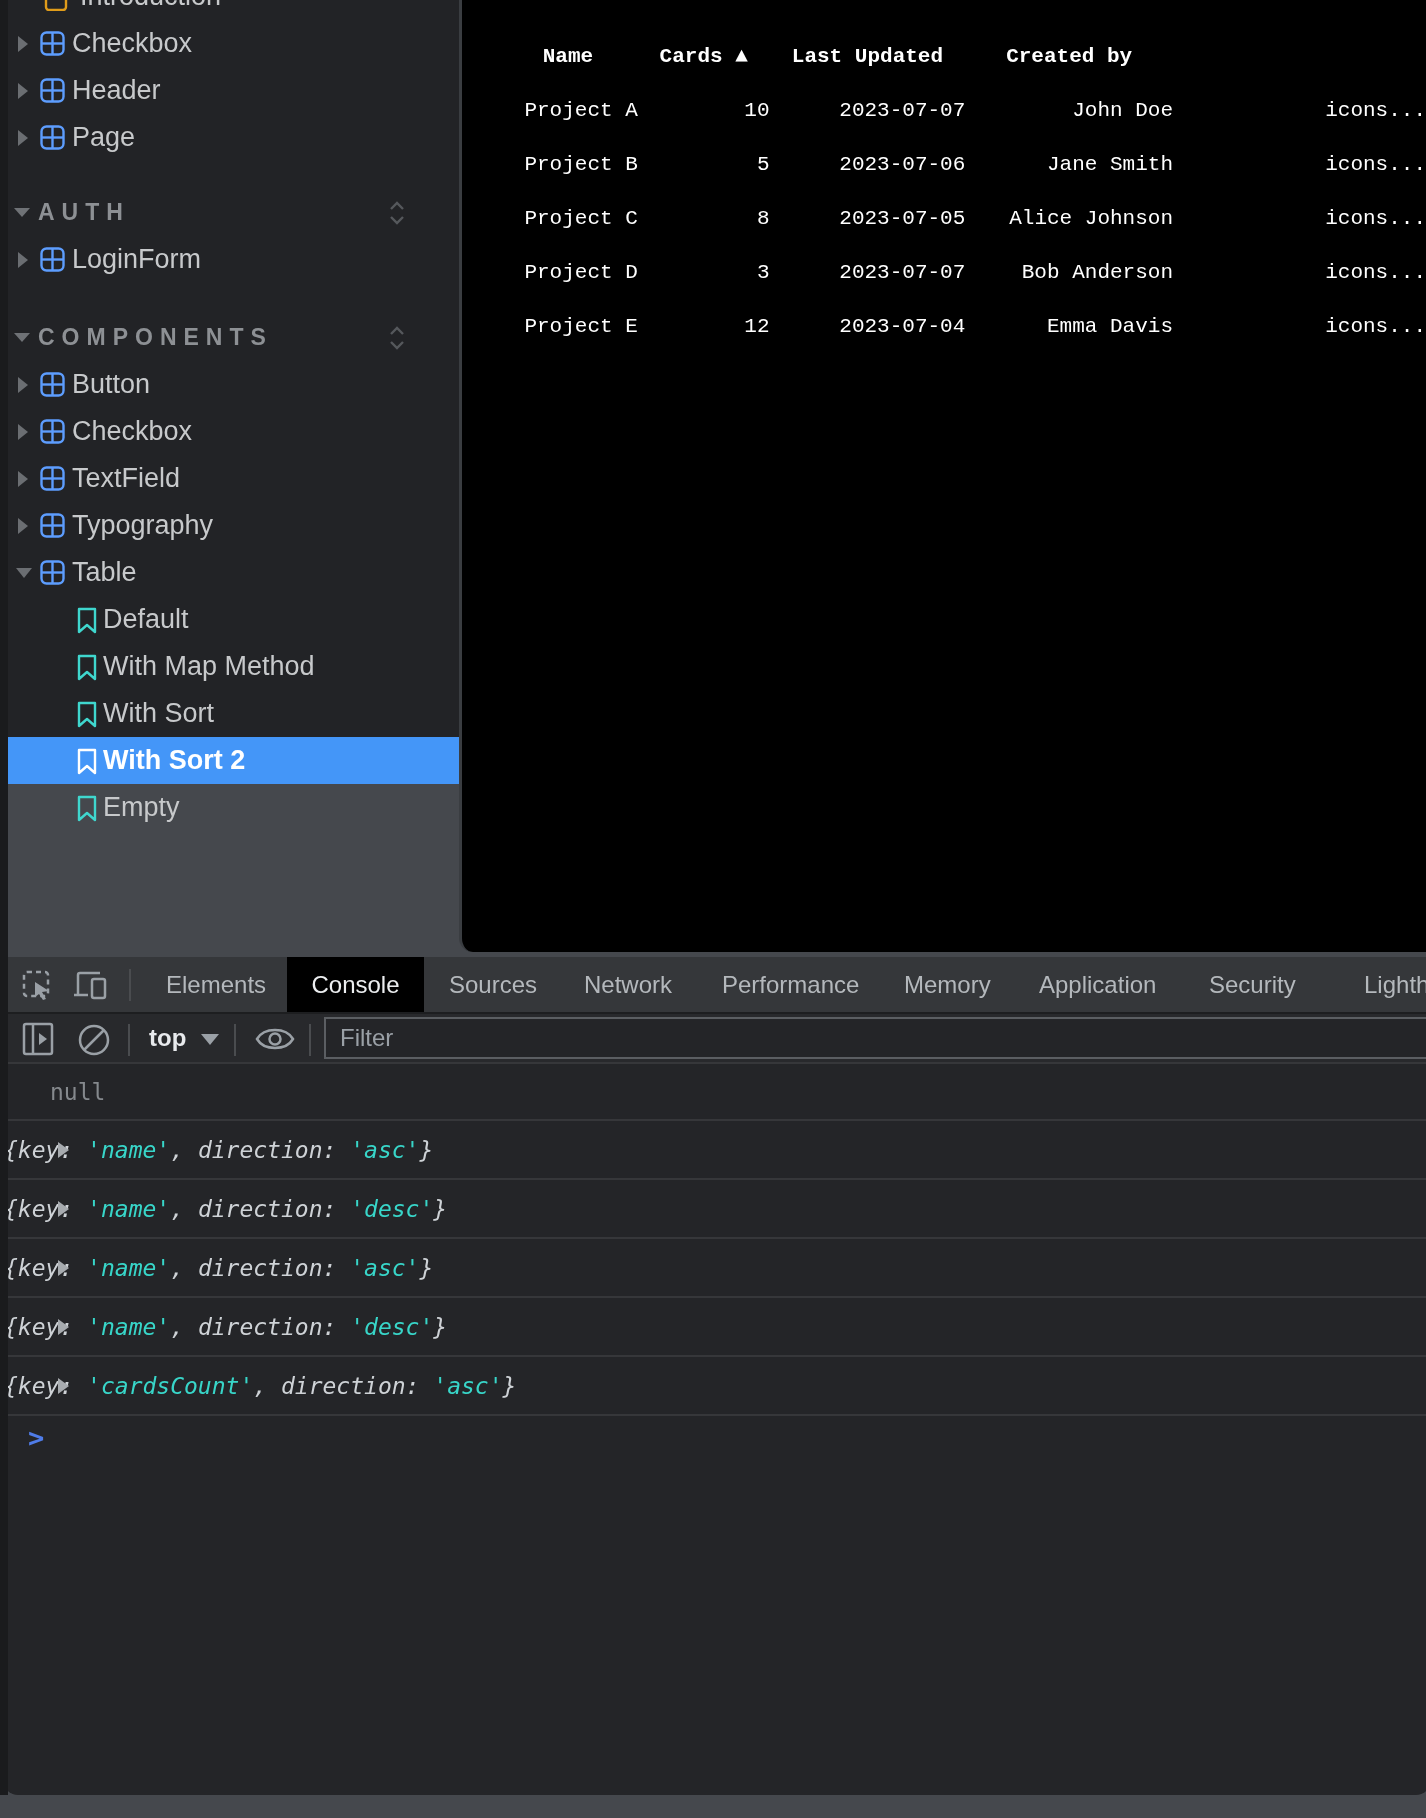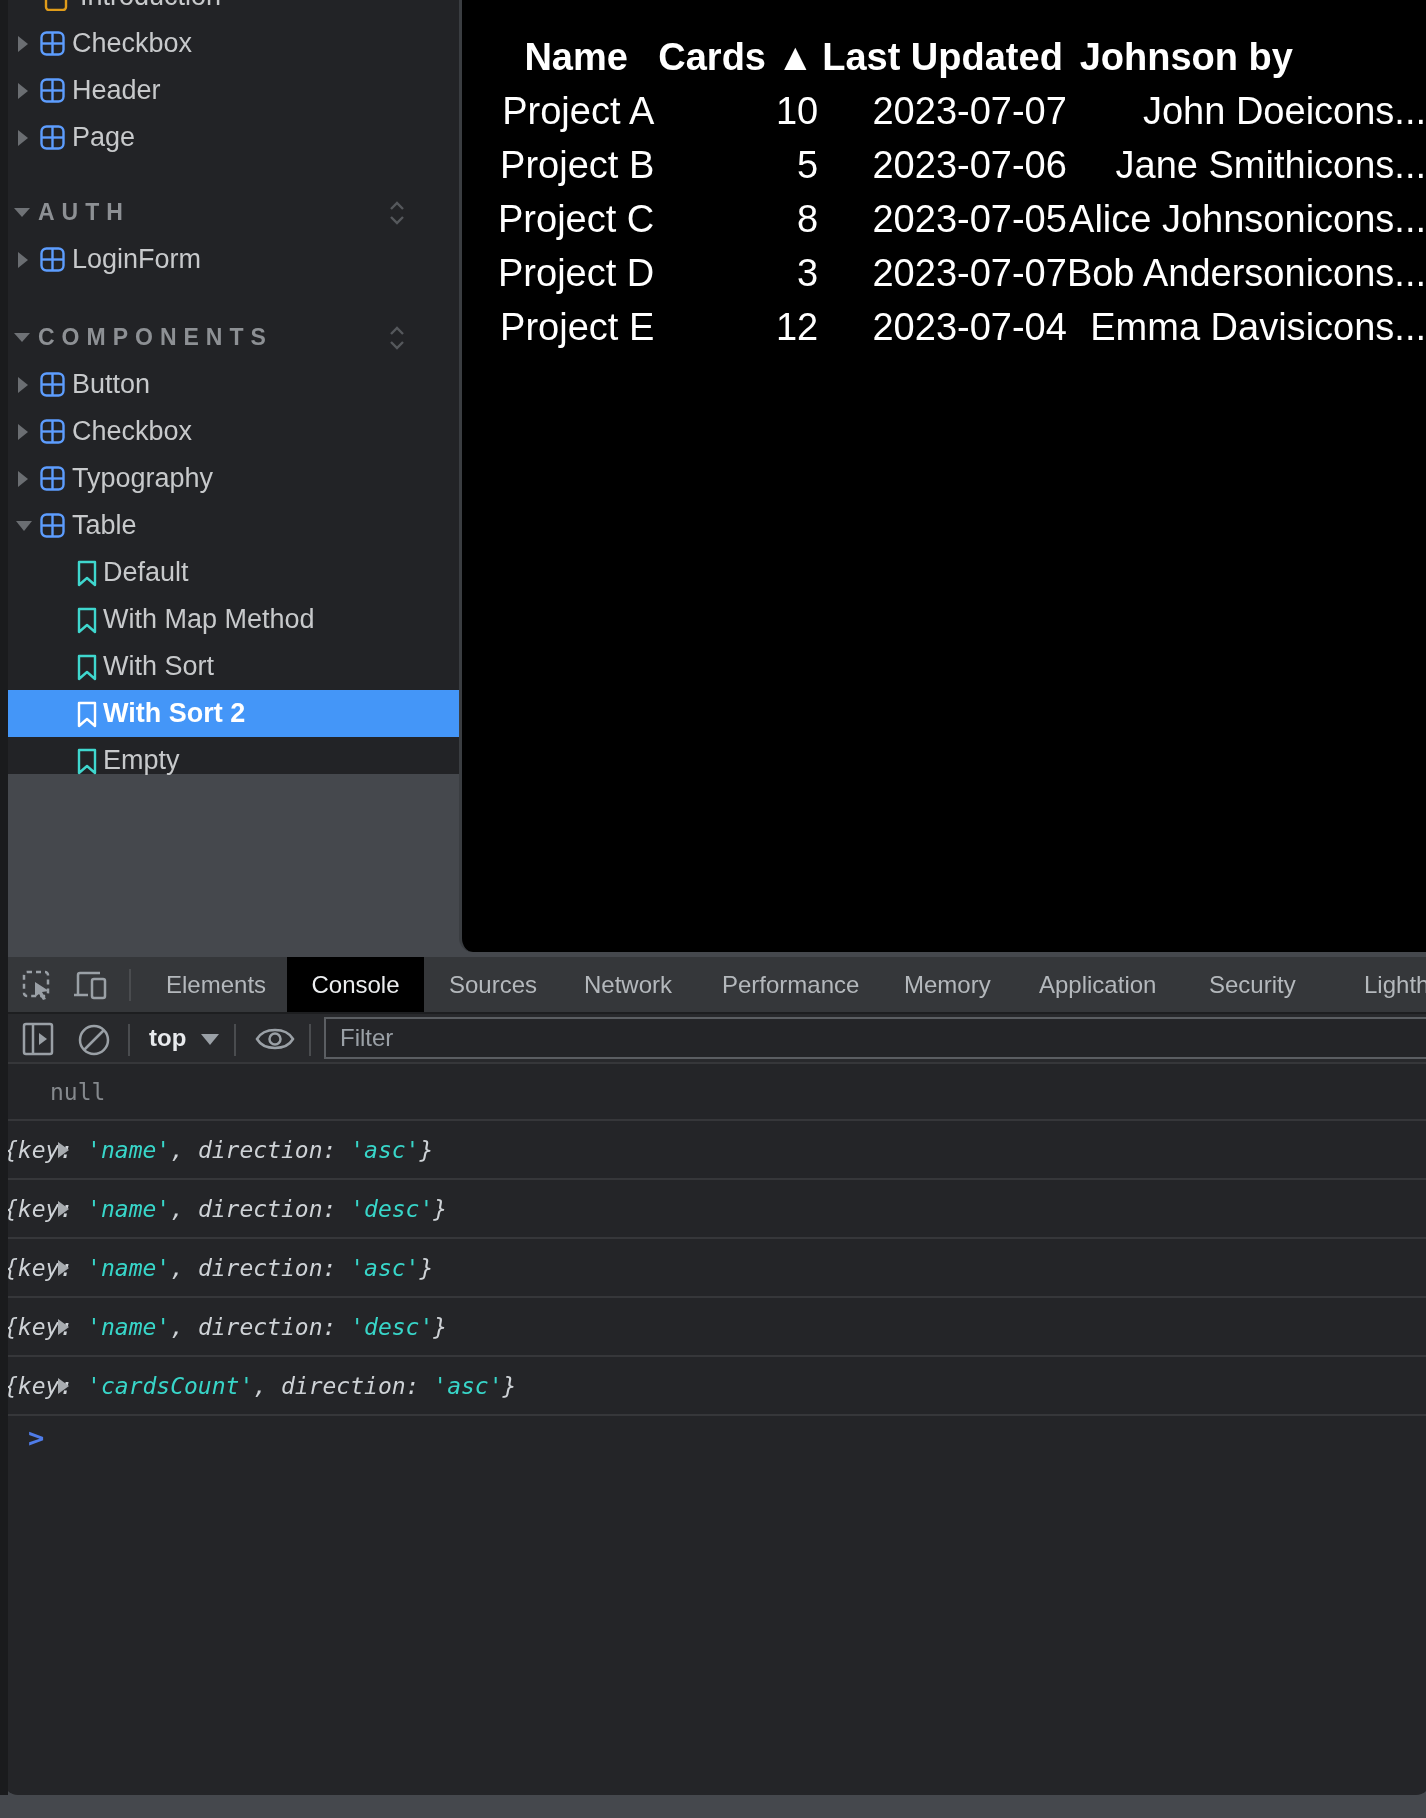--- a/index.html
+++ b/index.html
@@ -23,21 +23,21 @@
   .sb-label { position:absolute; left:72px; white-space:nowrap; }
   .sb-label.story { left:103px; }
   .section-title-row { display:flex; align-items:center; height:47px; position:relative; }
   .section-caret { position:absolute; left:14px; width:0; height:0;
     border-left:8px solid transparent; border-right:8px solid transparent; border-top:9px solid #6f7276; }
   .section-title { position:absolute; left:38px; font-size:23px; letter-spacing:7px; color:#8d9094; font-weight:700; }
   .section-chevrons { position:absolute; left:388px; top:11px; }
   
   #canvas { position:absolute; left:459px; top:0; width:967px; height:952px;
     background:#000; border-left:3px solid #3a3d41; border-radius:0 0 0 14px; overflow:hidden; }
-  #story-table { border-collapse:collapse; margin:30px 0 0 36px; color:#fff; font-size:38px; line-height:32px; }
+  #story-table { border-collapse:collapse; margin:30px 0 0 36px; color:#fff; font-size:21px; line-height:32px;font-family:Liberation Mono, monospace; }
   #story-table th { font-weight:700; text-align:center; padding:11px 4px; white-space:nowrap; }
   #story-table td { text-align:right; padding:11px 0; white-space:nowrap;margin-left:44px; }
   
   #devtools { position:absolute; left:4px; top:957px; width:1426px; height:838px;
     background:#242528; border-radius:0 0 14px 14px; overflow:hidden; }
   #tabbar { position:relative; width:100%; height:55px; background:#35373a; }
   .tab { position:absolute; top:0; height:55px; display:flex; align-items:center;
     color:#b4b8bc; font-size:24px; white-space:nowrap; }
   .tab.active { background:#000; color:#eceef0; justify-content:center; }
   .tabbar-icon { position:absolute; top:13px; }
@@ -172,20 +172,31 @@
         </div>
         <div class="sb-row">
           <span class="sb-arrow"></span>
           <span class="sb-compicon">
             <svg width="25" height="25" viewBox="0 0 25 25">
   <rect x="1.5" y="1.5" width="22" height="22" rx="5" fill="none" stroke="#5d9dfe" stroke-width="2.4"></rect>
   <line x1="12.5" y1="1.5" x2="12.5" y2="23.5" stroke="#5d9dfe" stroke-width="2.4"></line>
   <line x1="1.5" y1="12.5" x2="23.5" y2="12.5" stroke="#5d9dfe" stroke-width="2.4"></line>
             </svg>
           </span>
+          <span class="sb-label">TextField</span>
+        </div>
+        <div class="sb-row">
+          <span class="sb-arrow"></span>
+          <span class="sb-compicon">
+            <svg width="25" height="25" viewBox="0 0 25 25">
+  <rect x="1.5" y="1.5" width="22" height="22" rx="5" fill="none" stroke="#5d9dfe" stroke-width="2.4"></rect>
+  <line x1="12.5" y1="1.5" x2="12.5" y2="23.5" stroke="#5d9dfe" stroke-width="2.4"></line>
+  <line x1="1.5" y1="12.5" x2="23.5" y2="12.5" stroke="#5d9dfe" stroke-width="2.4"></line>
+            </svg>
+          </span>
           <span class="sb-label">Typography</span>
         </div>
         <div class="sb-row">
           <span class="sb-arrow expanded"></span>
           <span class="sb-compicon">
             <svg width="25" height="25" viewBox="0 0 25 25">
   <rect x="1.5" y="1.5" width="22" height="22" rx="5" fill="none" stroke="#5d9dfe" stroke-width="2.4"></rect>
   <line x1="12.5" y1="1.5" x2="12.5" y2="23.5" stroke="#5d9dfe" stroke-width="2.4"></line>
   <line x1="1.5" y1="12.5" x2="23.5" y2="12.5" stroke="#5d9dfe" stroke-width="2.4"></line>
             </svg>
@@ -240,21 +251,21 @@
             <col style="width: 132px;">
             <col style="width: 196px;">
             <col style="width: 208px;">
             <col style="width: 254px;">
           </colgroup>
           <thead>
             <tr>
               <th>Name</th>
               <th>Cards ▲</th>
               <th>Last Updated</th>
-              <th>Johnson by</th>
+              <th>Created by</th>
               <th></th>
             </tr>
           </thead>
           <tbody>
             <tr>
               <td>Project A</td>
               <td>10</td>
               <td>2023-07-07</td>
               <td>John Doe</td>
               <td>icons...</td>

